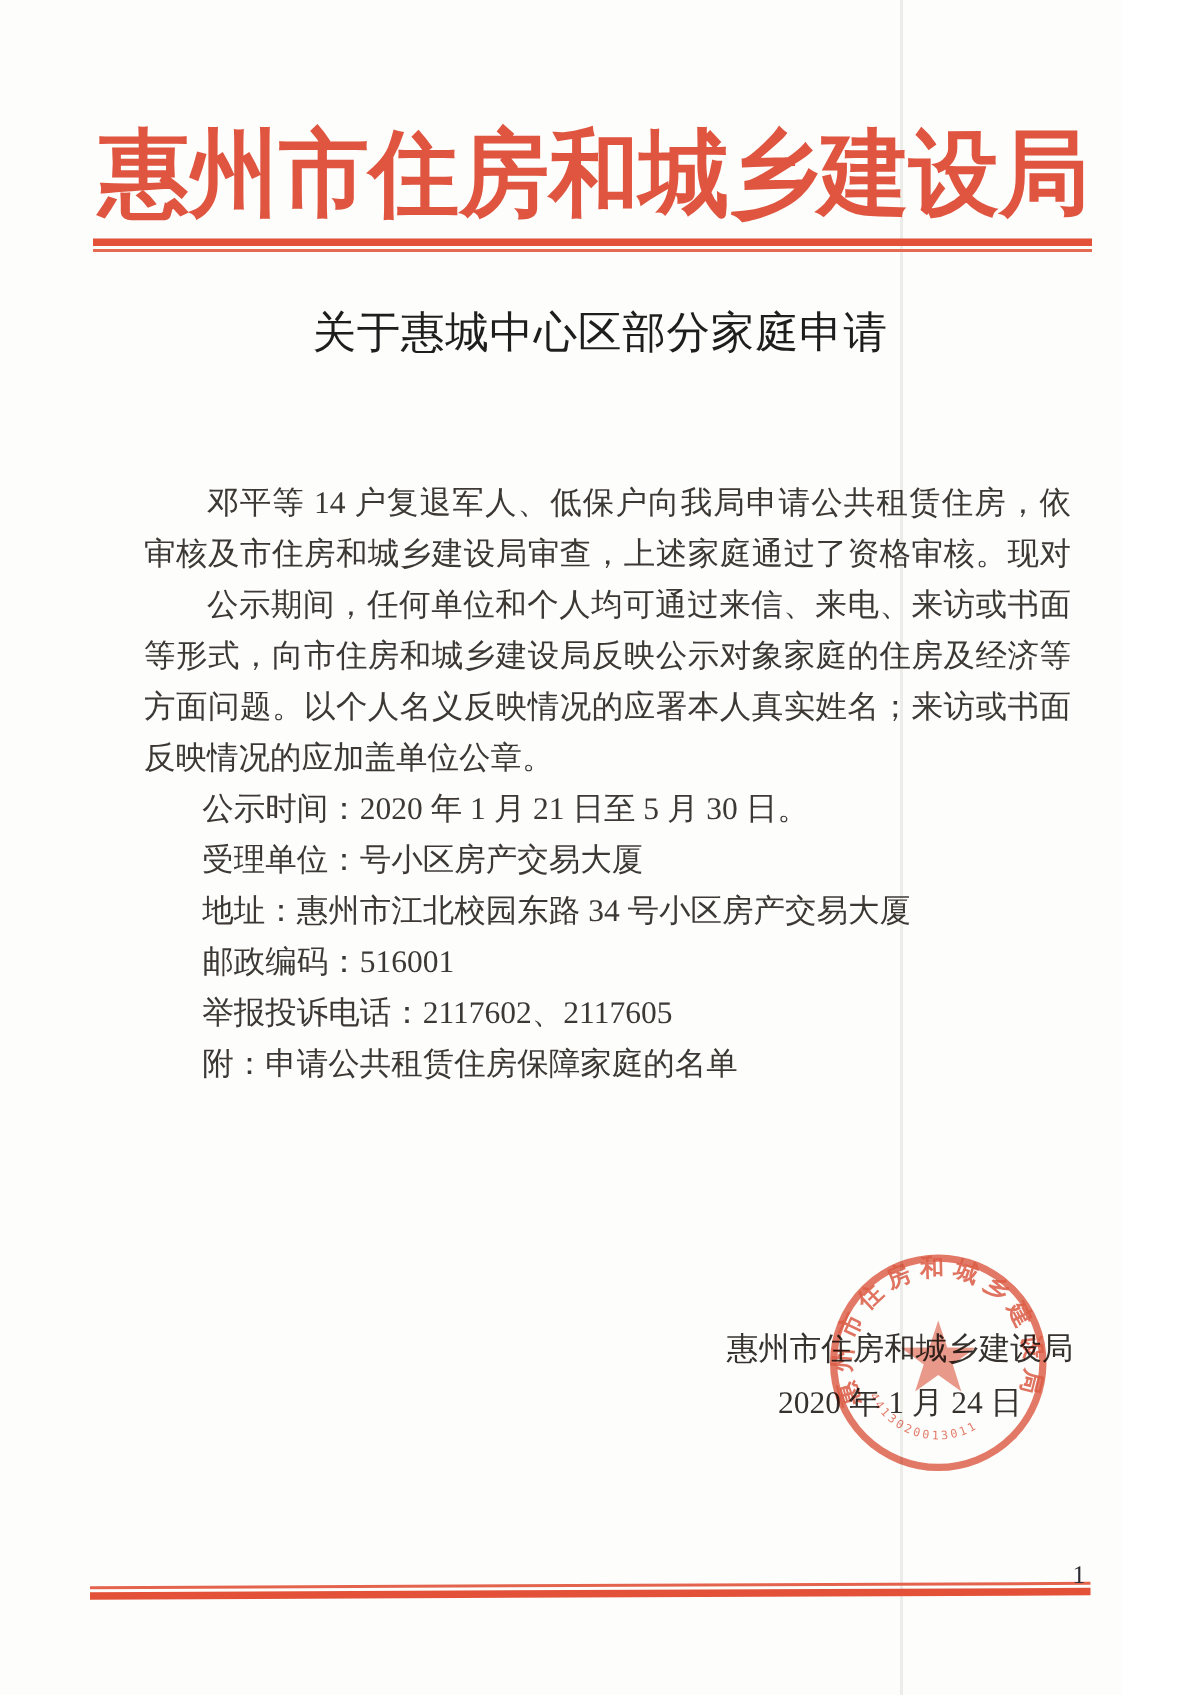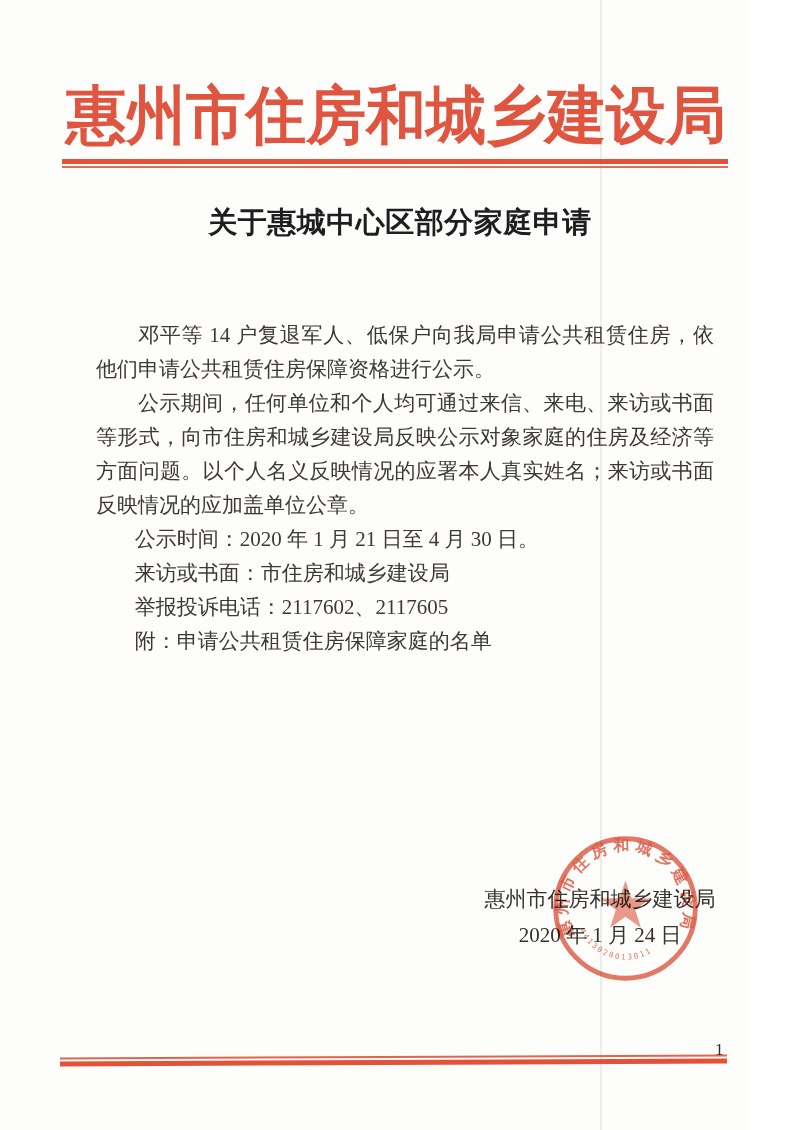--- a/index.html
+++ b/index.html
@@ -55,21 +55,21 @@
     height: 2px;
     background: #e46a52;
   }
   
   .doc-title {
     position: absolute;
     top: 203px;
     left: 0;
     width: 800px;
     text-align: center;
-    font-weight: bold;
+    font-weight: normal;
     font-size: 29px;
     line-height: 38px;
     color: #1e1e1e;
     letter-spacing: 0.5px;
   }
   
   .body-block {
     position: absolute;
     top: 318px;
     left: 96px;
@@ -156,29 +156,31 @@
     <div class="thick"></div>
     <div class="thin"></div>
   </div>
 
   <div class="doc-title">
     <div>关于惠城中心区部分家庭申请</div>
   </div>
 
   <div class="body-block">
     <div class="body-line indent">邓平等 14 户复退军人、低保户向我局申请公共租赁住房，依据</div>
-    <div class="body-line last">他们申请公共租赁住房保障资格进行公示。</div>
+    <div class="body-line">审核及市住房和城乡建设局审查，上述家庭通过了资格审核。现对</div>
 
     <div class="body-line indent">公示期间，任何单位和个人均可通过来信、来电、来访或书面</div>
     <div class="body-line">等形式，向市住房和城乡建设局反映公示对象家庭的住房及经济等</div>
     <div class="body-line">方面问题。以个人名义反映情况的应署本人真实姓名；来访或书面</div>
     <div class="body-line last">反映情况的应加盖单位公章。</div>
 
-    <div class="detail-line">公示时间：2020 年 1 月 21 日至 4 月 30 日。</div>
-    <div class="detail-line">来访或书面：市住房和城乡建设局</div>
+    <div class="detail-line">公示时间：2020 年 1 月 21 日至 5 月 30 日。</div>
+    <div class="detail-line">受理单位：号小区房产交易大厦</div>
+    <div class="detail-line">地址：惠州市江北校园东路 34 号小区房产交易大厦</div>
+    <div class="detail-line">邮政编码：516001</div>
     <div class="detail-line">举报投诉电话：2117602、2117605</div>
     <div class="detail-line">附：申请公共租赁住房保障家庭的名单</div>
   </div>
 
   <div class="signature-block">
     <div>惠州市住房和城乡建设局</div>
     <div>2020 年 1 月 24 日</div>
   </div>
 
   <svg class="seal" viewBox="0 0 160 160" aria-hidden="true">

